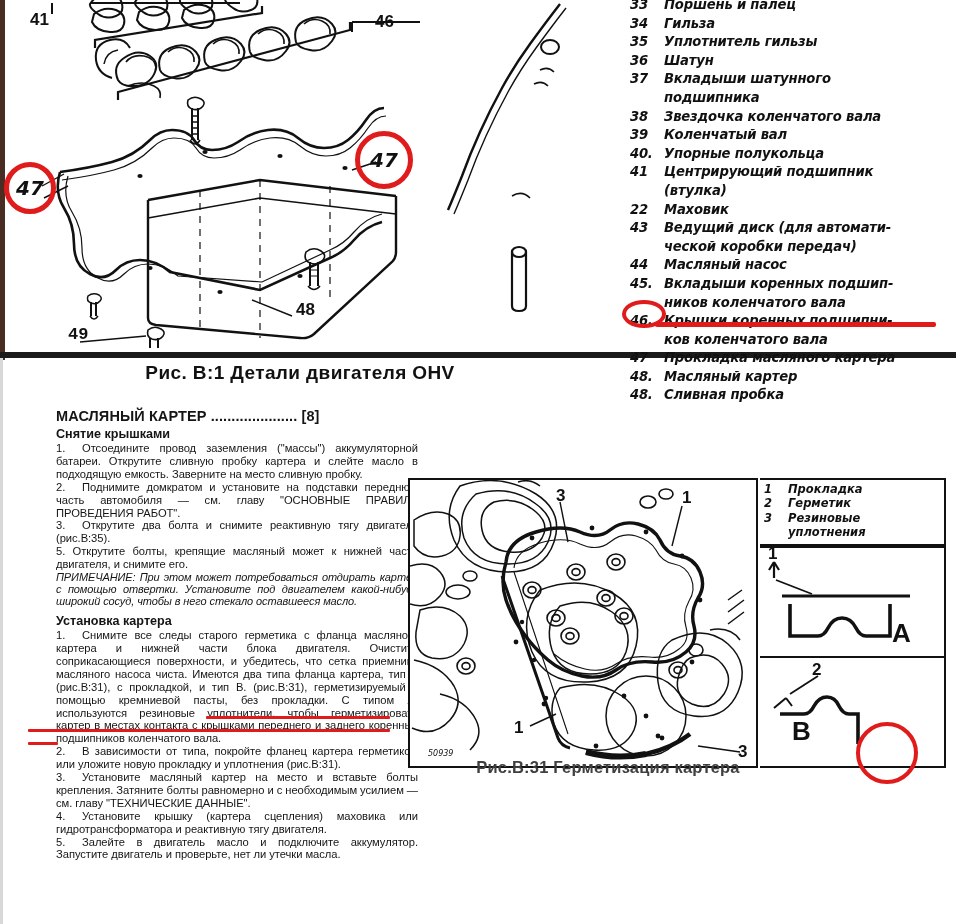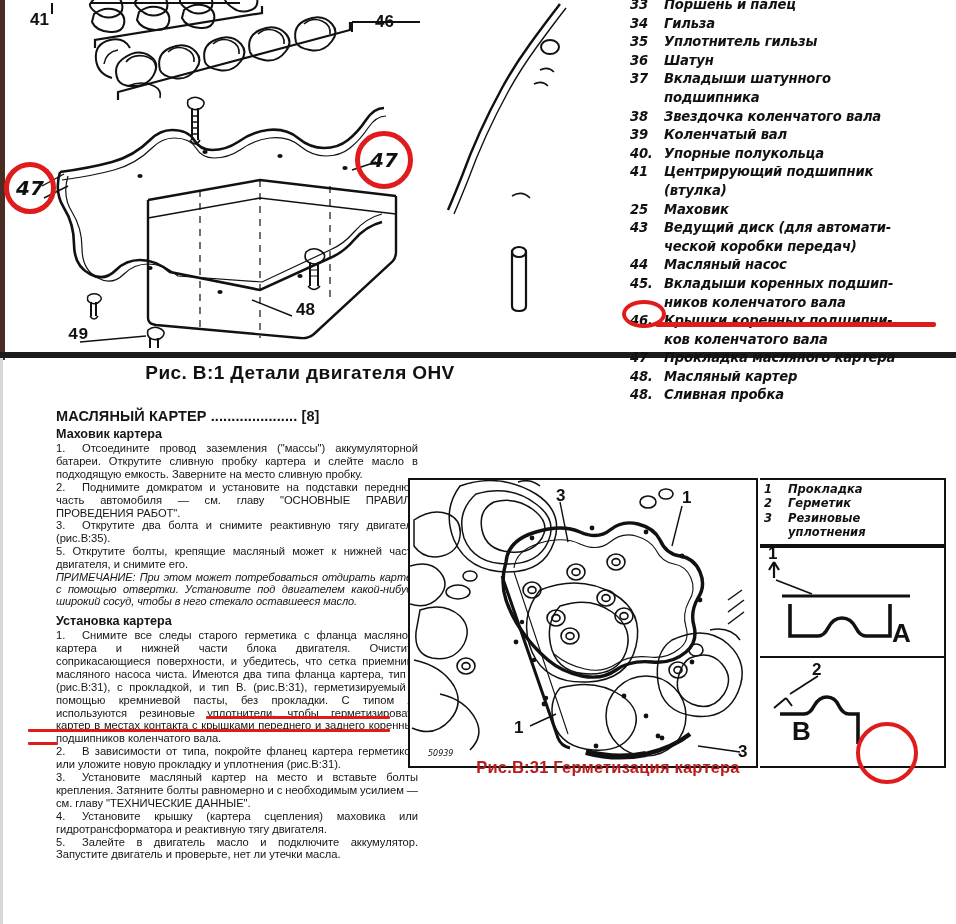--- a/index.html
+++ b/index.html
@@ -128,21 +128,21 @@
     position:absolute; font-family:"Liberation Sans", sans-serif;
     font-weight:bold; font-size:26px; color:#111;
   }
   .red-circle-b {
     position:absolute; left:856px; top:722px; width:62px; height:62px;
     border:4px solid #e01b1b; border-radius:50%; z-index:7;
   }
   .fig-caption-31 {
     position:absolute; left:408px; top:758px; width:400px;
     text-align:center; font-family:"Liberation Sans", sans-serif;
-    font-weight:bold; font-size:16.5px; color:#b91c1c; letter-spacing:0.2px;
+    font-weight:bold; font-size:16.5px; color:#404040; letter-spacing:0.2px;
   }
 
   .callout {
     position:absolute; font-family:"Liberation Sans", sans-serif;
     font-weight:bold; font-size:17px; color:#111;
   }
   .red-circle-callout {
     position:absolute; border:5px solid #e01b1b; border-radius:50%; z-index:5;
     display:flex; align-items:center; justify-content:center;
     font-family:"DejaVu Sans", sans-serif; font-style:italic; font-weight:bold;
@@ -321,21 +321,21 @@
           <span class="legend-num">40.</span>
           <span class="legend-txt">Упорные полукольца</span>
         </div>
         <div class="legend-row">
           <span class="legend-num">41</span>
           <span class="legend-txt">Центрирующий подшипник</span>
         </div>
         <div class="legend-cont">(втулка)</div>
 
         <div class="legend-row">
-          <span class="legend-num">25</span>
+          <span class="legend-num">22</span>
           <span class="legend-txt">Маховик</span>
         </div>
         <div class="legend-row">
           <span class="legend-num">43</span>
           <span class="legend-txt">Ведущий диск (для автомати-</span>
         </div>
         <div class="legend-cont">ческой коробки передач)</div>
 
         <div class="legend-row">
           <span class="legend-num">44</span>
@@ -370,21 +370,21 @@
 
     <div class="red-ellipse-47"></div>
     <div class="red-underline-47"></div>
   </div>
 
   <div class="fig-caption-1">Рис. B:1 Детали двигателя OHV</div>
 
   <div class="text-column">
     <div class="sec-title">МАСЛЯНЫЙ КАРТЕР ..................... [8]</div>
 
-    <div class="sub-title">Маховик картера</div>
+    <div class="sub-title">Снятие крышками</div>
 
     <div class="para">
       <span class="pnum">1.</span><span>Отсоедините провод заземления ("массы") аккумуляторной батареи. Открутите сливную пробку картера и слейте масло в подходящую емкость. Заверните на место сливную пробку.</span>
     </div>
     <div class="para">
       <span class="pnum">2.</span><span>Поднимите домкратом и установите на подставки переднюю часть автомобиля — см. главу "ОСНОВНЫЕ ПРАВИЛА ПРОВЕДЕНИЯ РАБОТ".</span>
     </div>
     <div class="para">
       <span class="pnum">3.</span><span>Открутите два болта и снимите реактивную тягу двигателя (рис.B:35).</span>
     </div>

